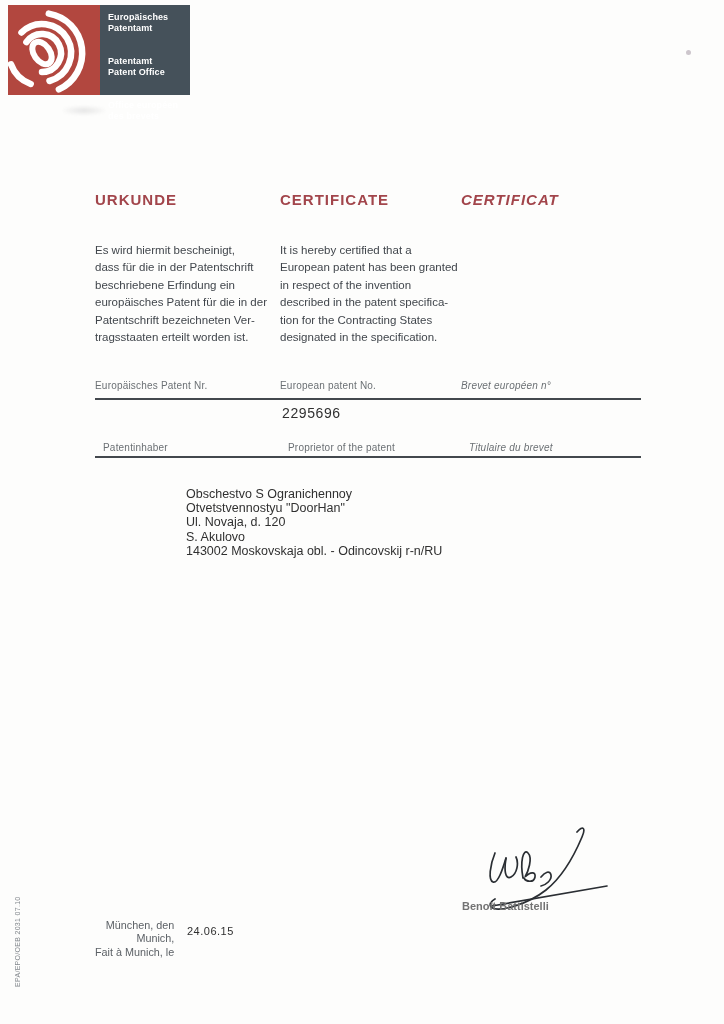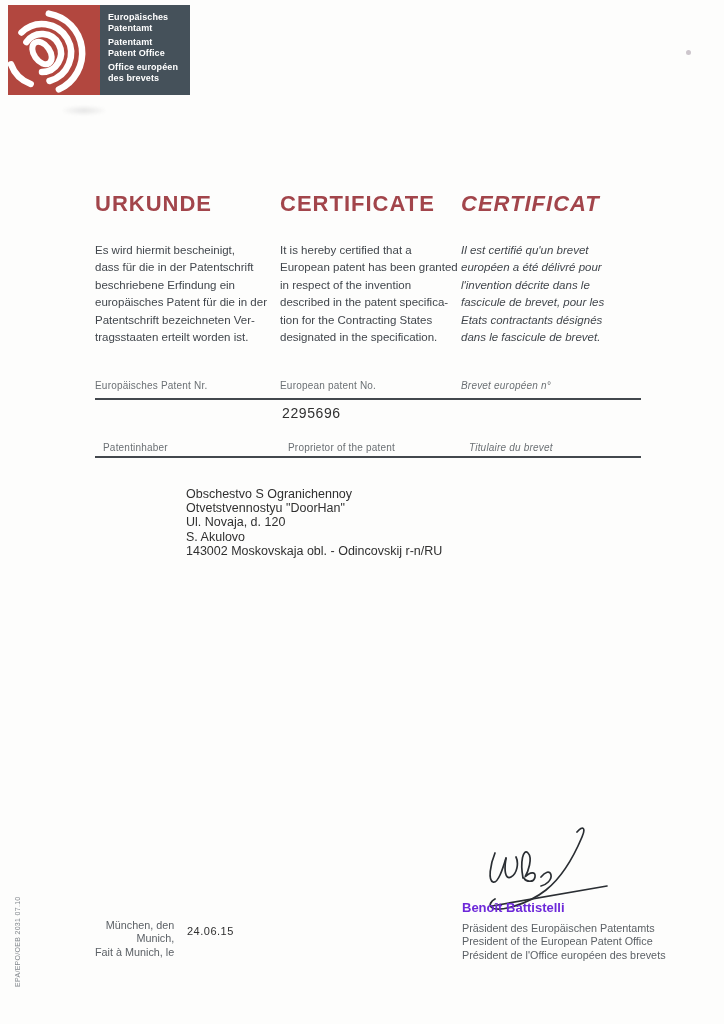--- a/index.html
+++ b/index.html
@@ -9,31 +9,31 @@
     font-family:"Liberation Sans", sans-serif;
     color:var(--ink, #41464c);
   }
   
   .logo { position:absolute; left:8px; top:5px; width:182px; height:90px; display:flex; }
   .logo-red { width:92px; height:90px; background:var(--logo-red,#b2473f); position:relative; overflow:hidden; }
   .logo-red svg { position:absolute; left:0; top:0; }
   .logo-panel {
     width:90px; height:90px; background:var(--logo-panel,#45515a);
     box-sizing:border-box; padding:7px 4px 0 8px;
-    display:flex; flex-direction:column; gap:4px;
+    display:flex; flex-direction:column; gap:23px;
   }
   .logo-panel .org {
     color:#fff; font-size:9px; font-weight:bold; line-height:10.5px;
     white-space:pre-line; letter-spacing:0.1px;
   }
   
   .col { position:absolute; width:186px; }
   .col-1 { left:95px; }  .col-2 { left:280px; }  .col-3 { left:461px;font-style:italic; }
   .heading {
-    position:absolute; top:191px; font-size:22px; font-weight:bold;
+    position:absolute; top:191px; font-size:15px; font-weight:bold;
     letter-spacing:1px; color:var(--heading-red,#a2454b);
   }
   .body-par {
     position:absolute; top:242px; font-size:11.5px; line-height:17.4px;
     white-space:pre-line; color:var(--ink,#41464c);
   }
   .field-label { position:absolute; font-size:10px; color:var(--label-gray,#6b7074); letter-spacing:0.2px; }
   .row1 .field-label { top:380px; }
   .row2 .field-label { top:442px;padding-left:8px; }
   .rule { position:absolute; left:95px; width:546px; height:1.7px; background:var(--rule-gray,#43484d); }
@@ -43,21 +43,21 @@
   .patent-no {
     position:absolute; left:282px; top:405px; font-size:14px;
     color:var(--typed-ink,#303030); letter-spacing:0.6px;
   }
   .proprietor {
     position:absolute; left:186px; top:487px; font-size:12.5px; line-height:14.2px;
     white-space:pre-line; color:var(--typed-ink,#303030);
   }
   
   .sig-svg { position:absolute; left:465px; top:820px; }
-  .sig-name { position:absolute; left:462px; top:900px; font-size:13px; font-weight:bold; color:#6d28d9;text-align:center; }
+  .sig-name { position:absolute; left:462px; top:900px; font-size:11px; font-weight:bold; color:#737373;text-align:center; }
   .sig-titles {
     position:absolute; left:462px; top:922px; font-size:10.8px; line-height:13.4px;
     white-space:pre-line; color:#5c6166;
   }
   
   .place-lines {
     position:absolute; left:95px; top:919px; font-size:10.8px; line-height:13.4px;
     white-space:pre-line; color:#5c6166;text-align:right;
   }
   .issue-date { position:absolute; left:187px; top:925px; font-size:11px; color:#2f2f2f; letter-spacing:0.5px; }
@@ -115,26 +115,20 @@
 beschriebene Erfindung ein
 europäisches Patent für die in der
 Patentschrift bezeichneten Ver-
 tragsstaaten erteilt worden ist.</div>
   <div class="body-par col col-2">It is hereby certified that a
 European patent has been granted
 in respect of the invention
 described in the patent specifica-
 tion for the Contracting States
 designated in the specification.</div>
-  <div class="body-par col col-3">Il est certifié qu'un brevet
-européen a été délivré pour
-l'invention décrite dans le
-fascicule de brevet, pour les
-Etats contractants désignés
-dans le fascicule de brevet.</div>
 
   <div class="row1">
     <div class="field-label col-1">Europäisches Patent Nr.</div>
     <div class="field-label col-2">European patent No.</div>
     <div class="field-label col-3">Brevet européen n°</div>
   </div>
   <div class="rule rule-1"></div>
   <div class="patent-no">2295696</div>
 
   <div class="row2">
@@ -151,23 +145,20 @@
 
   <svg class="sig-svg" width="165" height="95" viewBox="0 0 165 95" fill="none" stroke="#2a2e33" stroke-width="1.7" stroke-linecap="round">
     <path d="M30 33 C25 45 23 60 28 62 C33 64 38 48 41 38"></path>
     <path d="M41 38 C39 50 40 60 46 57 C52 54 54 43 51 37"></path>
     <path d="M58 58 C55 42 58 28 63 33 C68 38 63 52 60 57 C65 52 71 51 70 57 C69 63 61 62 59 58"></path>
     <path d="M76 57 C80 52 85 50 86 55 C87 60 81 65 76 66"></path>
     <path d="M112 12 C118 5 121 8 117 17 C109 36 96 58 81 70 C62 85 32 93 26 87 C24 85 26 81 30 79"></path>
     <path d="M27 86 L142 66"></path>
   </svg>
   <div class="sig-name">Benoît Battistelli</div>
-  <div class="sig-titles">Präsident des Europäischen Patentamts
-President of the European Patent Office
-Président de l'Office européen des brevets</div>
 
   <div class="place-lines">München, den
 Munich,
 Fait à Munich, le</div>
   <div class="issue-date">24.06.15</div>
 
   <div class="form-code">EPA/EPO/OEB 2031 07.10</div>
 
 </div>
 

